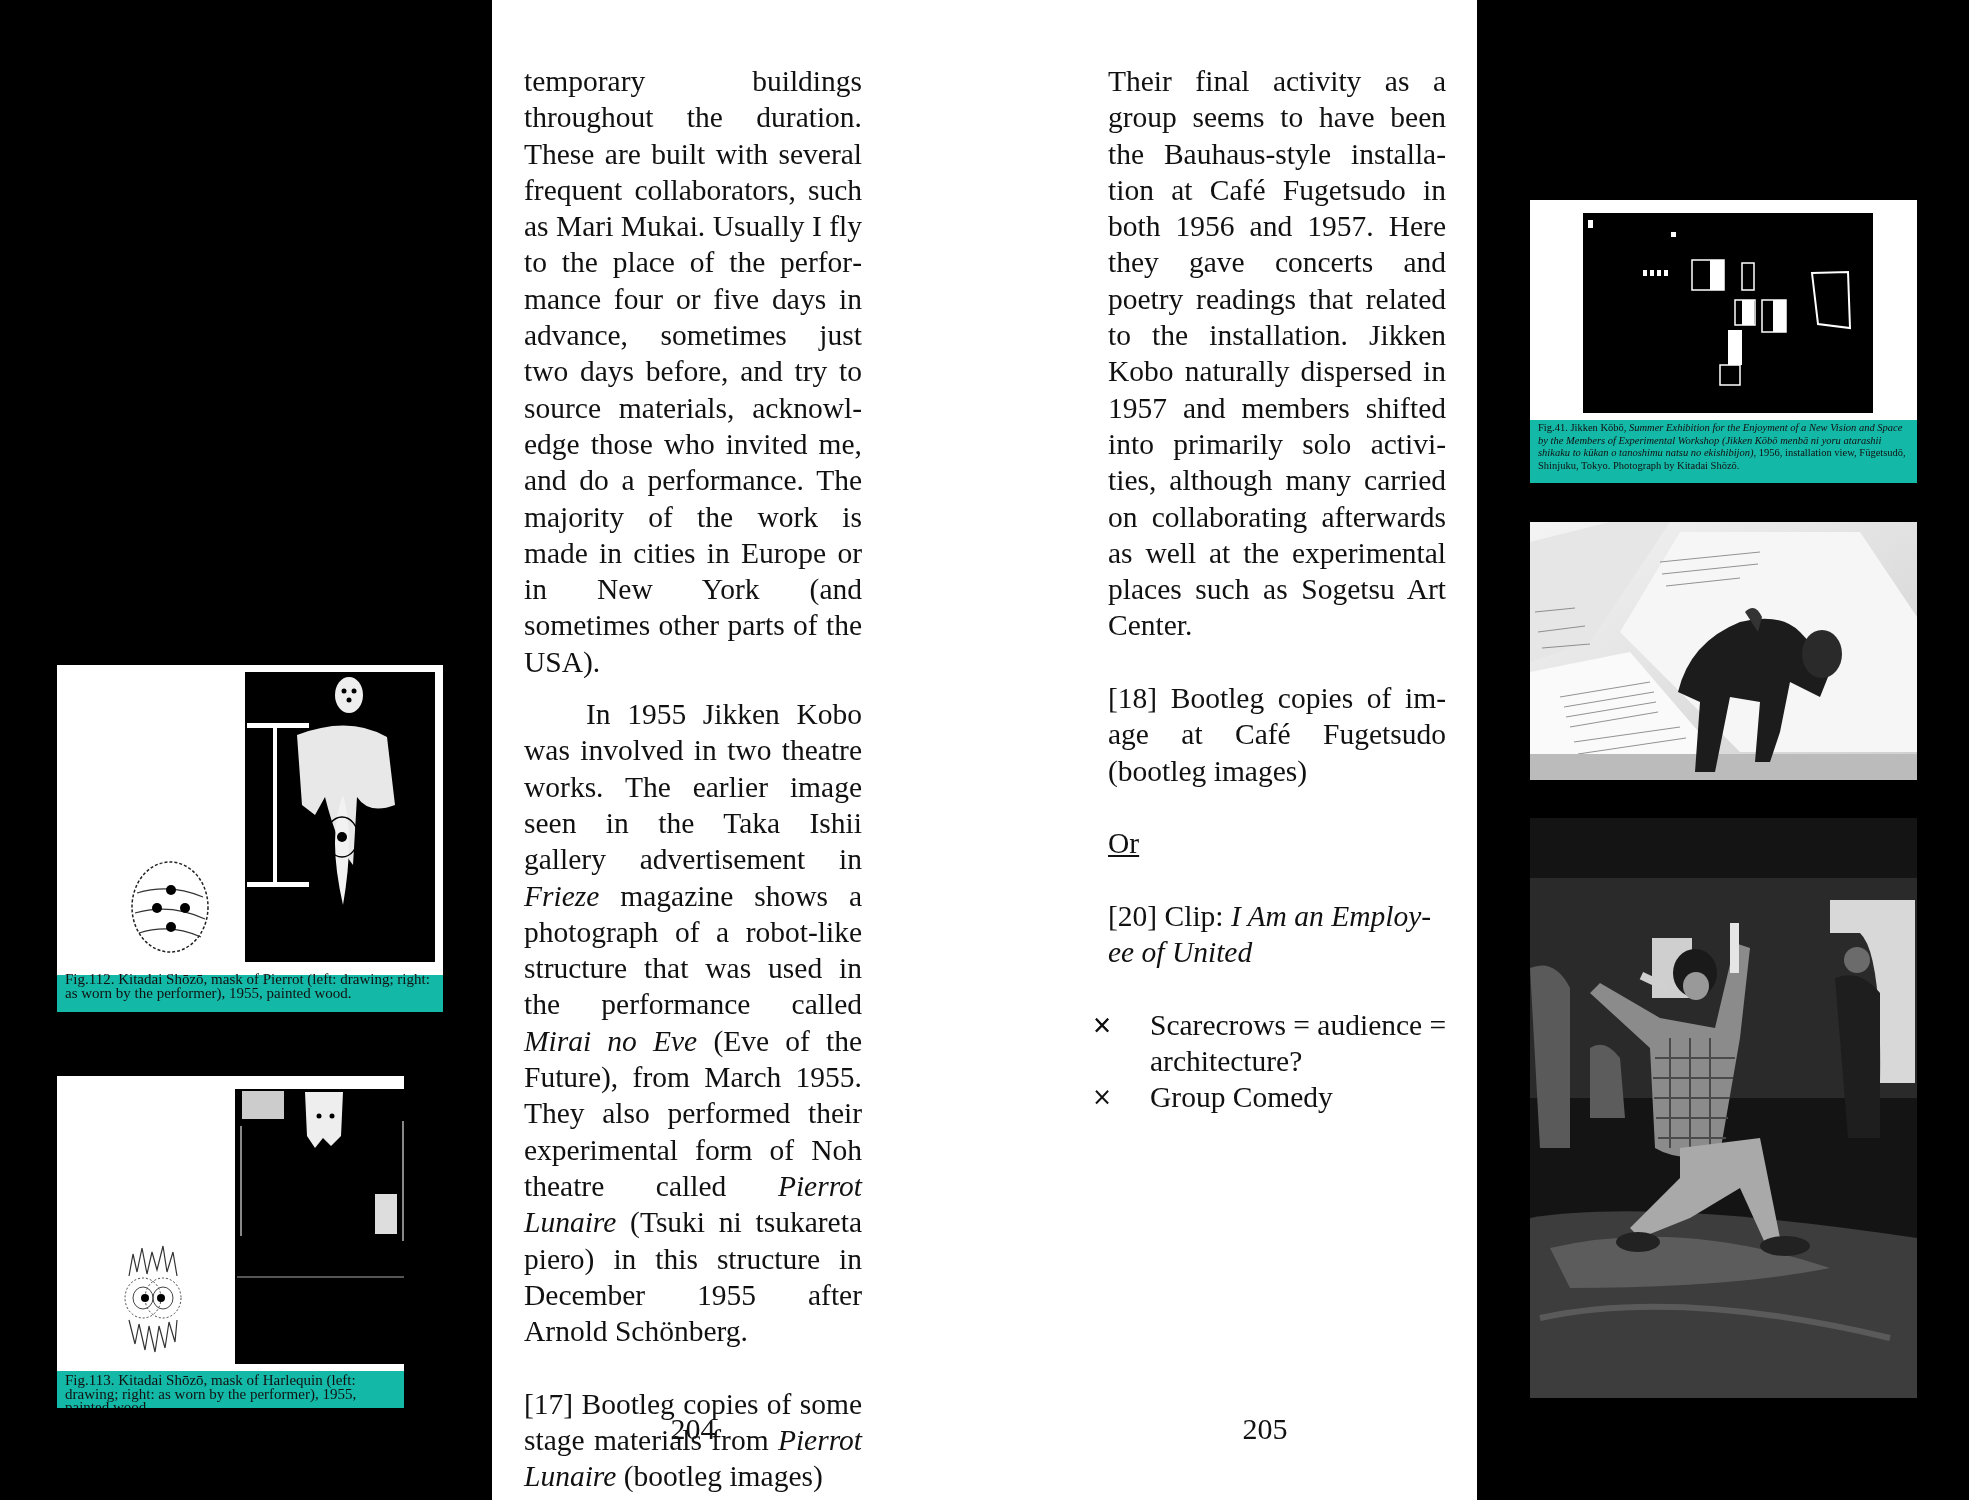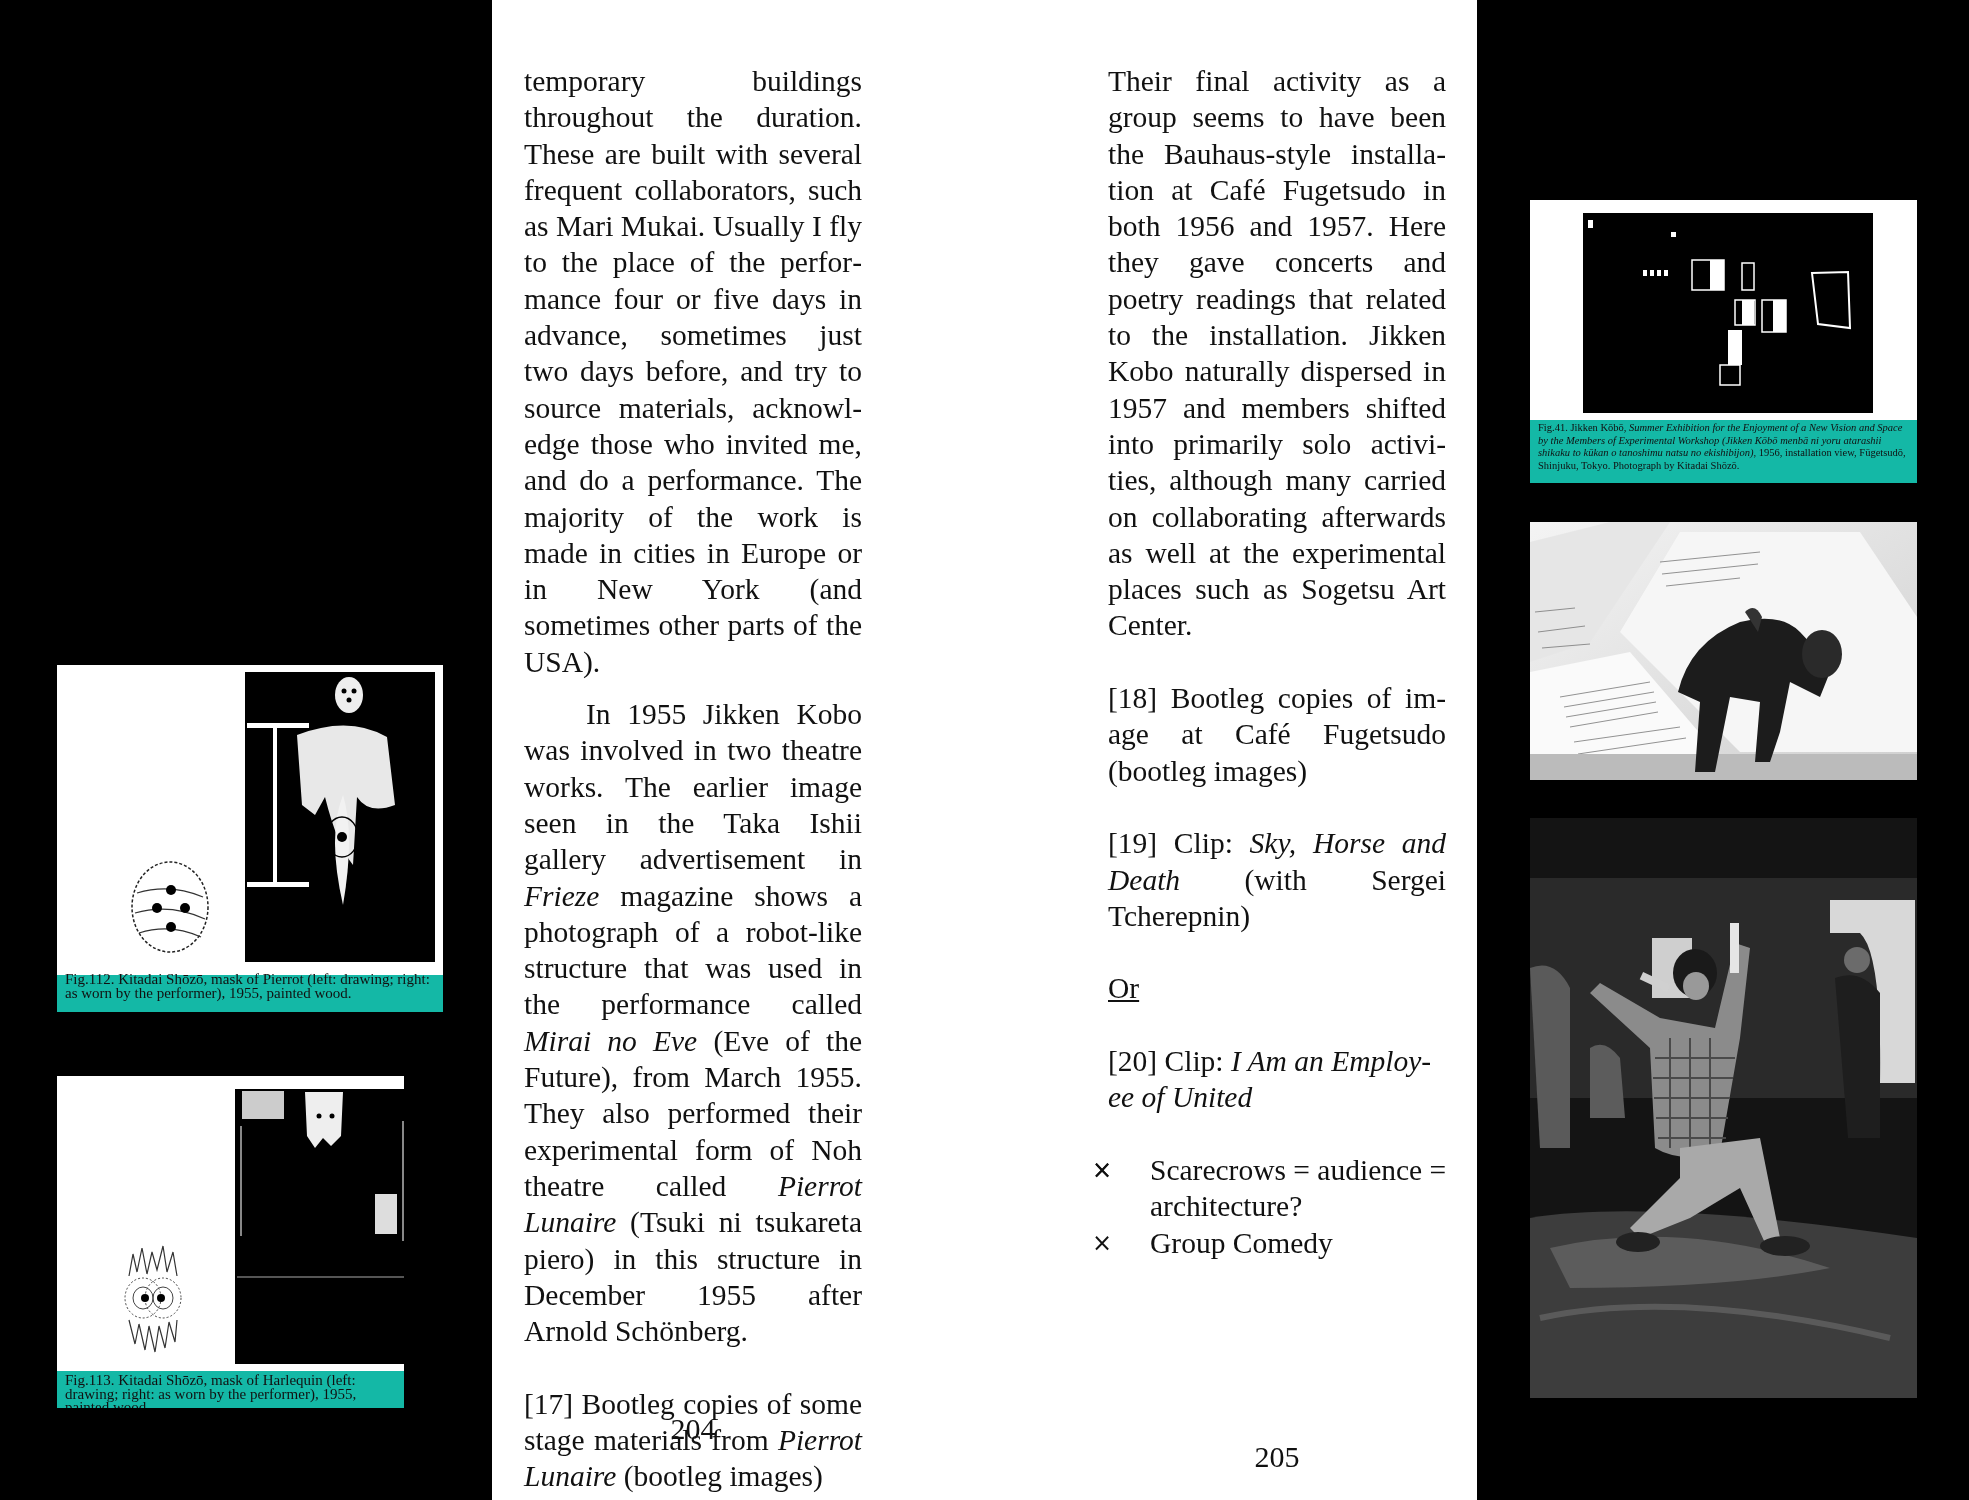--- a/index.html
+++ b/index.html
@@ -19,21 +19,21 @@
   .col p.indent { text-indent: 62px; }
   .col p.gap { margin-top: 36.3px; }
   .col em { font-style: italic; }
   .col-left { left: 16px; }
   .col-right { left: 600px; }
   .folio {
     position: absolute; top: 1412px; width: 370px; text-align: center;
     font-family: "Liberation Serif", serif; font-size: 30px; color: #111;
   }
   .folio-left { left: 16px; }
-  .folio-right { left: 600px; margin-top: 28px; }
+  .folio-right { left: 588px; }
   .bullets { list-style: none; margin: 36.3px 0 0 0; padding: 0; text-align: left; }
   .bullets li { position: relative; padding-left: 58px; }
   .bullets li .mark { position: absolute; left: 0; top: 0; font-family: "DejaVu Sans", sans-serif; font-size: 24px; }
 
   .fig {
     position: absolute; background: #14b8a6; overflow: hidden;
   }
   .fig .cap {
     position: absolute; left: 8px; right: 8px; color: #111;
     font-family: "Liberation Serif", serif; font-size: 15px; line-height: 13.5px;
@@ -108,21 +108,20 @@
   <div class="col col-left">
     <p>temporary buildings throughout the duration. These are built with several frequent collaborators, such as Mari Mukai. Usually I fly to the place of the perfor­mance four or five days in advance, sometimes just two days before, and try to source materials, acknowl­edge those who invited me, and do a performance. The majority of the work is made in cities in Europe or in New York (and sometimes other parts of the USA).</p>
     <p class="indent"><span>In 1955 Jikken Kobo was involved in two theatre works. The earlier image seen in the Taka Ishii gallery advertisement in </span><em>Frieze</em><span> magazine shows a photo­graph of a robot-like struc­ture that was used in the performance called </span><em>Mirai no Eve</em><span> (Eve of the Future), from March 1955. They also performed their experimen­tal form of Noh theatre called </span><em>Pierrot Lunaire</em><span> (Tsu­ki ni tsukareta piero) in this structure in December 1955 after Arnold Schönberg.</span></p>
     <p class="gap"><span>[17] Bootleg copies of some stage materials from </span><em>Pierrot Lunaire</em><span> (bootleg images)</span></p>
   </div>
   <div class="folio folio-left">204</div>
 
   <div class="col col-right">
     <p>Their final activity as a group seems to have been the Bauhaus-style installa­tion at Café Fugetsudo in both 1956 and 1957. Here they gave concerts and poetry readings that related to the installation. Jikken Kobo naturally dispersed in 1957 and members shifted into primarily solo activi­ties, although many carried on collaborating afterwards as well at the experimental places such as Sogetsu Art Center.</p>
     <p class="gap">[18] Bootleg copies of im­age at Café Fugetsudo (bootleg images)</p>
-    <p class="gap"><span>[19] Clip: </span><em>Sky, Horse and Death</em><span> (with Sergei Tcherepnin)</span></p>
     <p class="gap" style="text-align:left;text-decoration:underline;">Or</p>
     <p class="gap" style="text-align:left;"><span>[20] Clip: </span><em>I Am an Employ­ee of United</em></p>
     <ul class="bullets">
       <li><span class="mark">×</span></li>
       <li><span class="mark">×</span><span>Scarecrows = audience = architecture?</span></li>
       <li><span class="mark">×</span><span>Group Comedy</span></li>
     </ul>
   </div>
   <div class="folio folio-right">205</div>
 </div>

